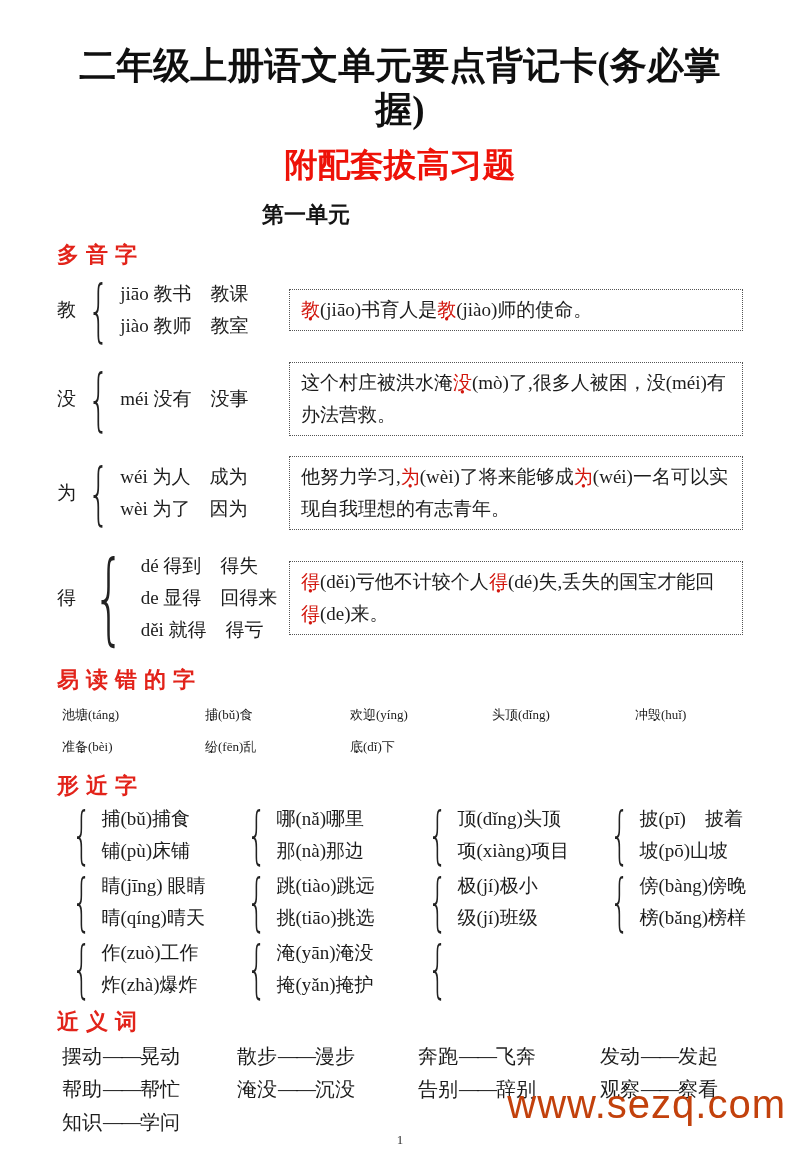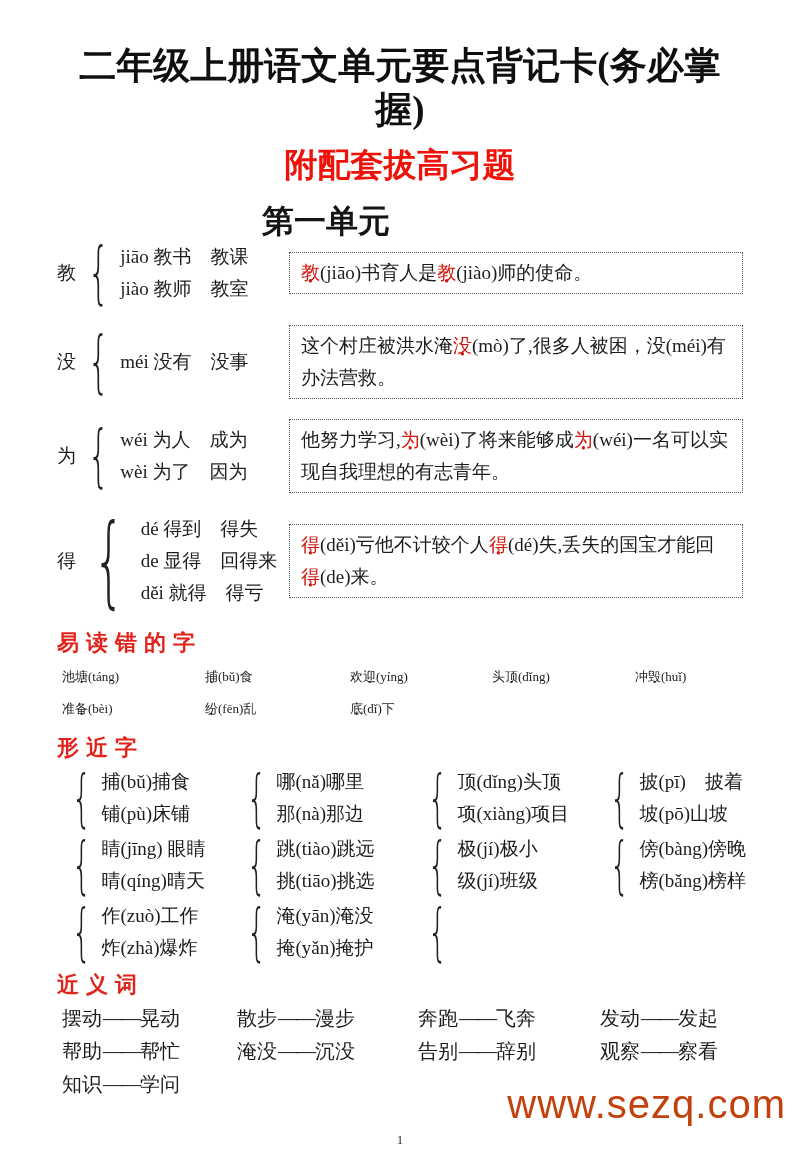--- a/index.html
+++ b/index.html
@@ -3,21 +3,21 @@
 <meta charset="utf-8">
 <style>
   html,body{margin:0;padding:0;}
   body{
     width:800px;height:1153px;background:#ffffff;position:relative;overflow:hidden;
     font-family:"Liberation Serif","DejaVu Serif",serif;color:#1c1c1c;
   }
   .content{padding:44px 57px 0 57px;}
   .title{font-size:37px;font-weight:900;text-align:center;margin:0;color:#0f0f0f;line-height:1.2;}
   .subtitle{font-size:33px;font-weight:bold;text-align:center;color:#ee1208;margin:13px 0 0 0;line-height:1.2;}
-  .unit{font-size:32px;font-weight:bold;margin:17px 0 0 205px;line-height:1.2;color:#141414;}
+  .unit{font-size:22px;font-weight:bold;margin:17px 0 0 205px;line-height:1.2;color:#141414;}
   .sec-head{font-size:22px;font-weight:bold;color:#e2231a;letter-spacing:7px;line-height:1.25;}
   .sh-poly{margin:12px 0 10px 0;}
   .sh-mis{margin:13px 0 5px 0;}
   .sh-sim{margin:9px 0 4px 0;}
   .sh-syn{margin:7px 0 4px 0;}
 
   
   .poly-row{display:flex;align-items:center;margin-bottom:20px;}
   .poly-left{display:flex;align-items:center;width:232px;flex-shrink:0;font-size:19px;}
   .pchar{margin-right:1px;}
@@ -56,20 +56,21 @@
 </style>
 </head>
 <body>
 
 <div class="content">
 
   <h1 class="title">二年级上册语文单元要点背记卡(务必掌握)</h1>
   <div class="subtitle">附配套拔高习题</div>
   <div class="unit">第一单元</div>
 
+  <div class="sec-head sh-poly">多音字</div>
 
   <div class="poly-row">
     <div class="poly-left">
       <span class="pchar">教</span>
       <span class="brace b2">{</span>
       <div class="prows">
         <div>jiāo 教书　教课</div>
         <div>jiào 教师　教室</div>
       </div>
     </div>

